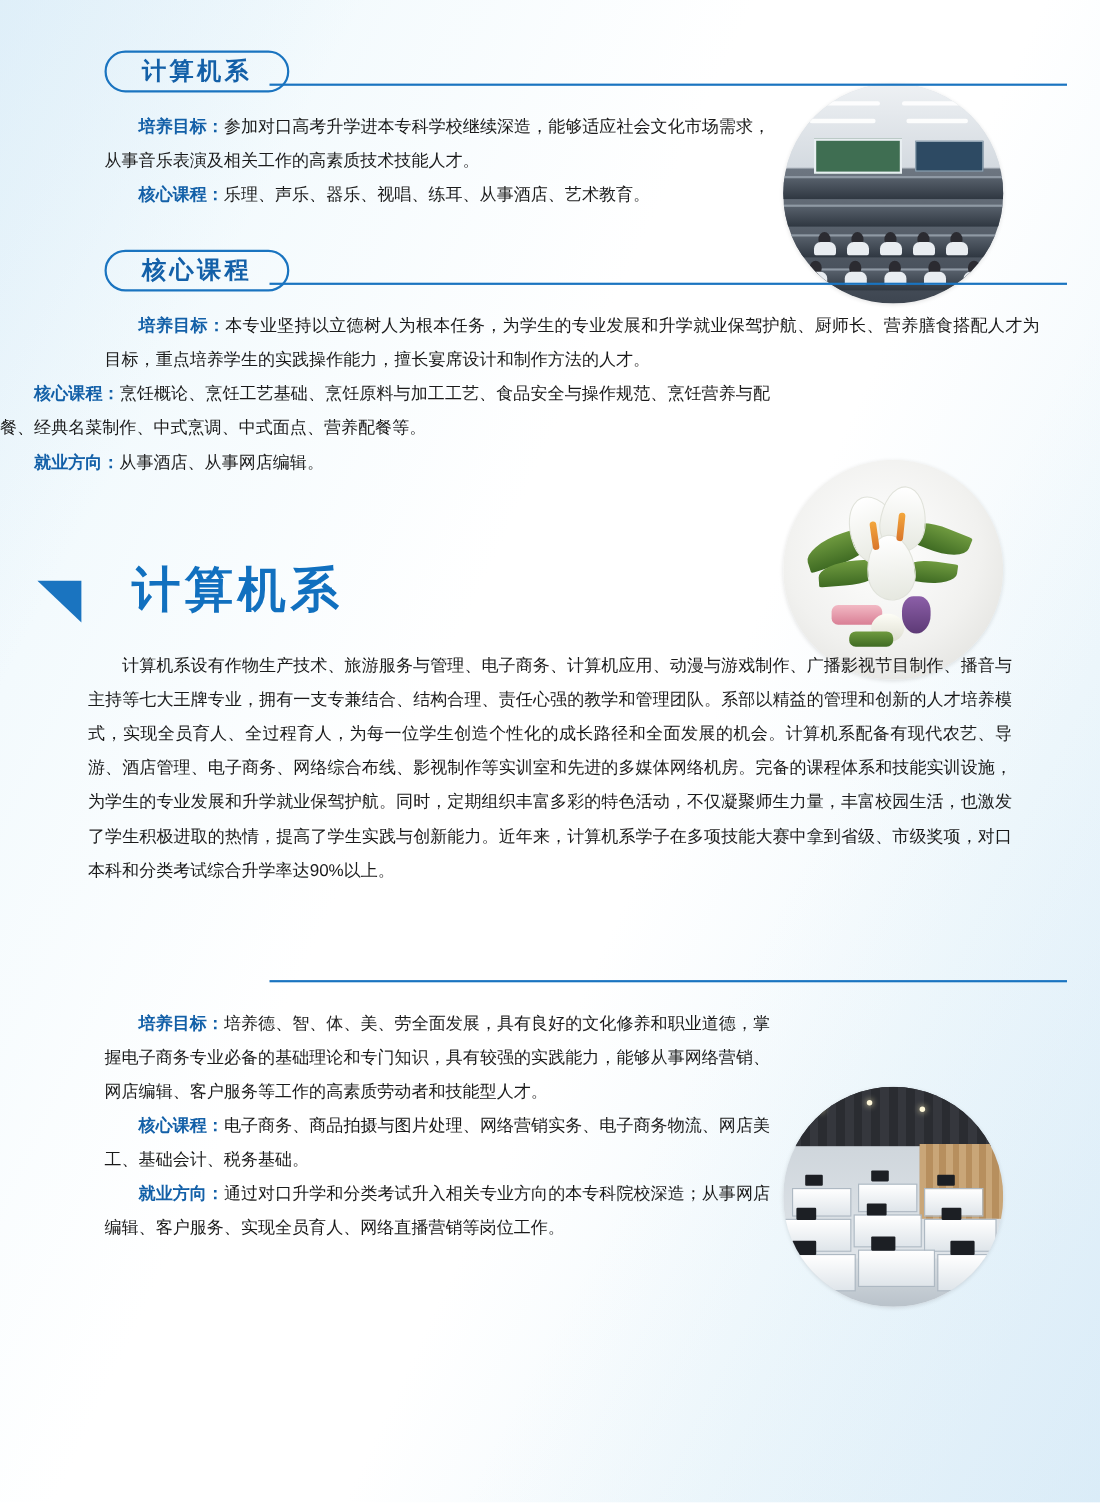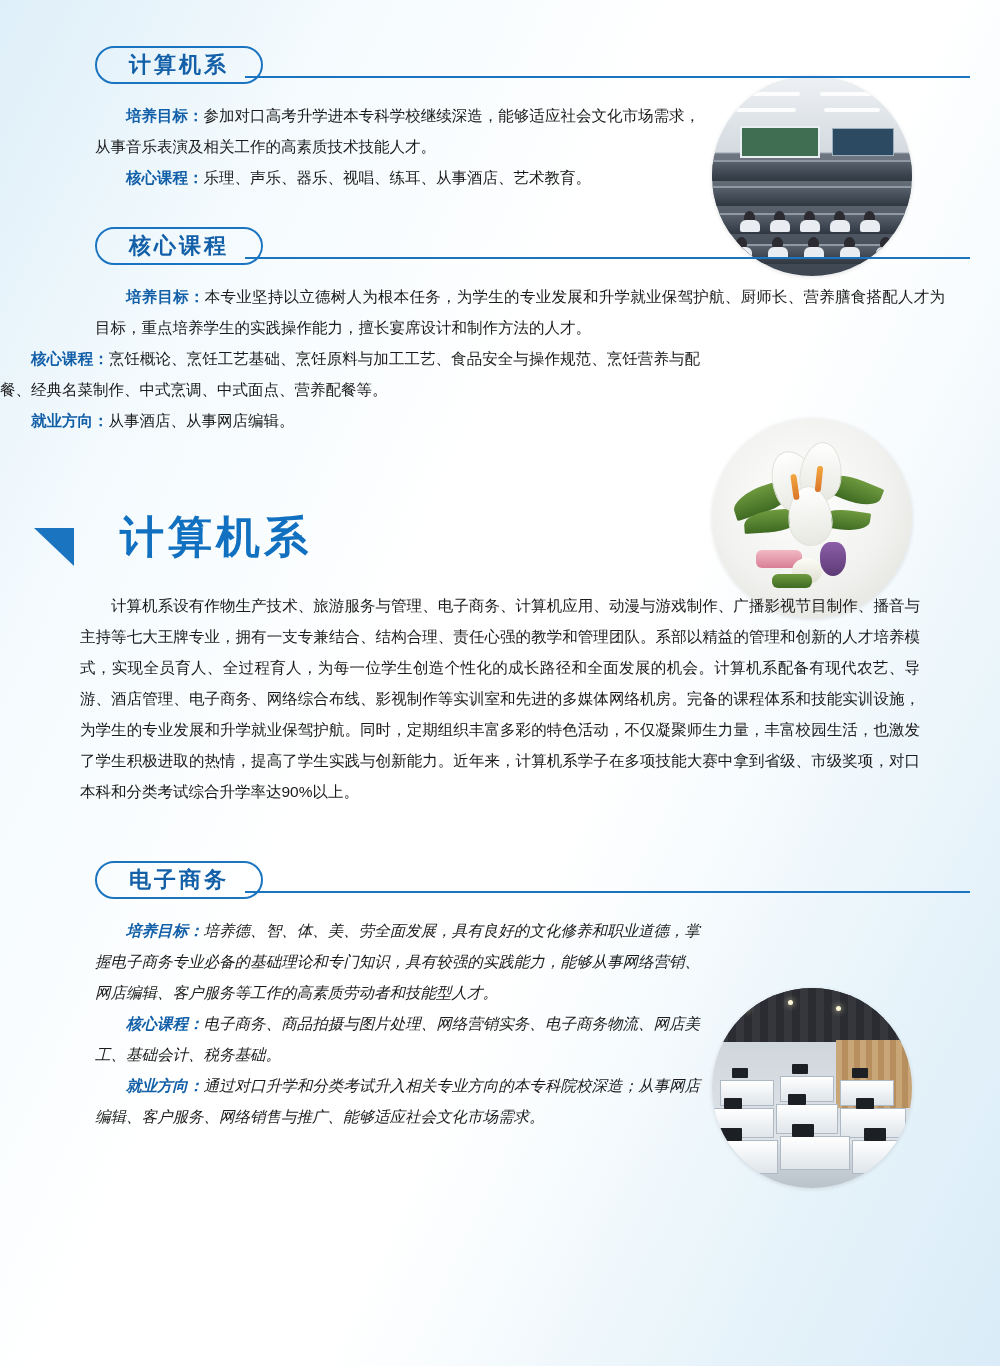--- a/index.html
+++ b/index.html
@@ -271,34 +271,31 @@
           </svg>
         </div>
         <div class="dept-title">计算机系</div>
       </div>
       <p class="dept-para">计算机系设有作物生产技术、旅游服务与管理、电子商务、计算机应用、动漫与游戏制作、广播影视节目制作、播音与主持等七大王牌专业，拥有一支专兼结合、结构合理、责任心强的教学和管理团队。系部以精益的管理和创新的人才培养模式，实现全员育人、全过程育人，为每一位学生创造个性化的成长路径和全面发展的机会。计算机系配备有现代农艺、导游、酒店管理、电子商务、网络综合布线、影视制作等实训室和先进的多媒体网络机房。完备的课程体系和技能实训设施，为学生的专业发展和升学就业保驾护航。同时，定期组织丰富多彩的特色活动，不仅凝聚师生力量，丰富校园生活，也激发了学生积极进取的热情，提高了学生实践与创新能力。近年来，计算机系学子在多项技能大赛中拿到省级、市级奖项，对口本科和分类考试综合升学率达90%以上。</p>
     </div>
 
     <div style="height:54px"></div>
     <div class="prog-head">
       <div class="prog-rule"></div>
-      <div class="prog-pill">
-        <span>电子商务</span>
-      </div>
-    </div>
-
-    <div class="prog-body" style="margin-left:95px; margin-right:300px;font-style:italic;">
+    </div>
+
+    <div class="prog-body" style="margin-left:95px; margin-right:300px;">
       <p class="para">
         <span class="lbl">培养目标：</span><span>培养德、智、体、美、劳全面发展，具有良好的文化修养和职业道德，掌握电子商务专业必备的基础理论和专门知识，具有较强的实践能力，能够从事网络营销、网店编辑、客户服务等工作的高素质劳动者和技能型人才。</span>
       </p>
       <p class="para">
         <span class="lbl">核心课程：</span><span>电子商务、商品拍摄与图片处理、网络营销实务、电子商务物流、网店美工、基础会计、税务基础。</span>
       </p>
       <p class="para">
-        <span class="lbl">就业方向：</span><span>通过对口升学和分类考试升入相关专业方向的本专科院校深造；从事网店编辑、客户服务、网络销售与推广、能够适应社会文化市场需求。</span>
+        <span class="lbl">就业方向：</span><span>通过对口升学和分类考试升入相关专业方向的本专科院校深造；从事网店编辑、客户服务、实现全员育人、网络直播营销等岗位工作。</span>
       </p>
     </div>
 
   </div>
 
   <div class="photo photo-music">
     <div class="pm-bg"></div>
     <div class="pm-ceiling"></div>
     <div class="pm-light" style="left:8%; top:8%; width:36%;"></div>
     <div class="pm-light" style="left:54%; top:8%; width:34%;"></div>

